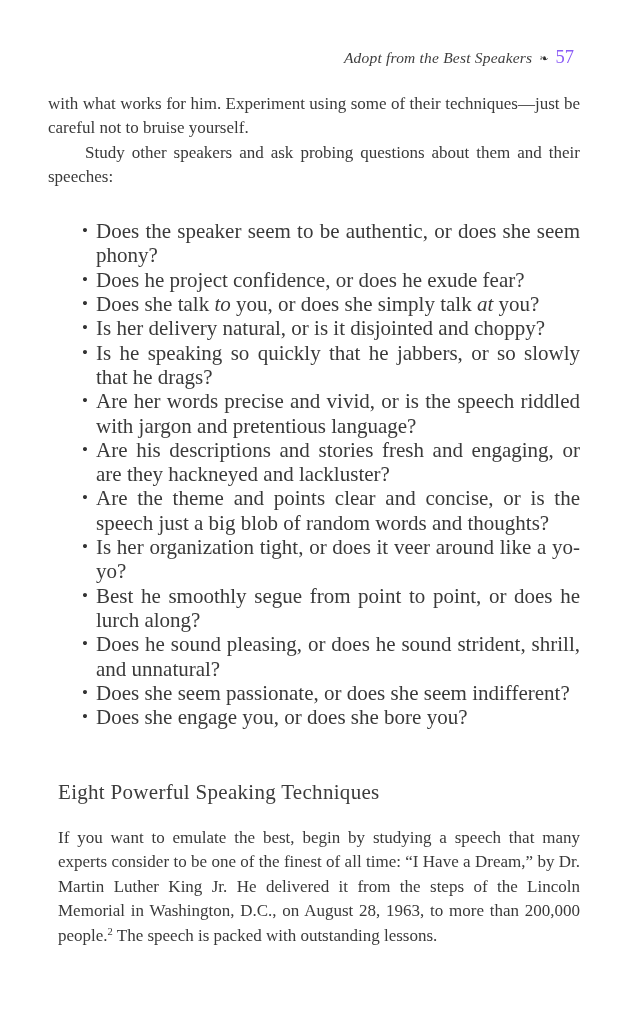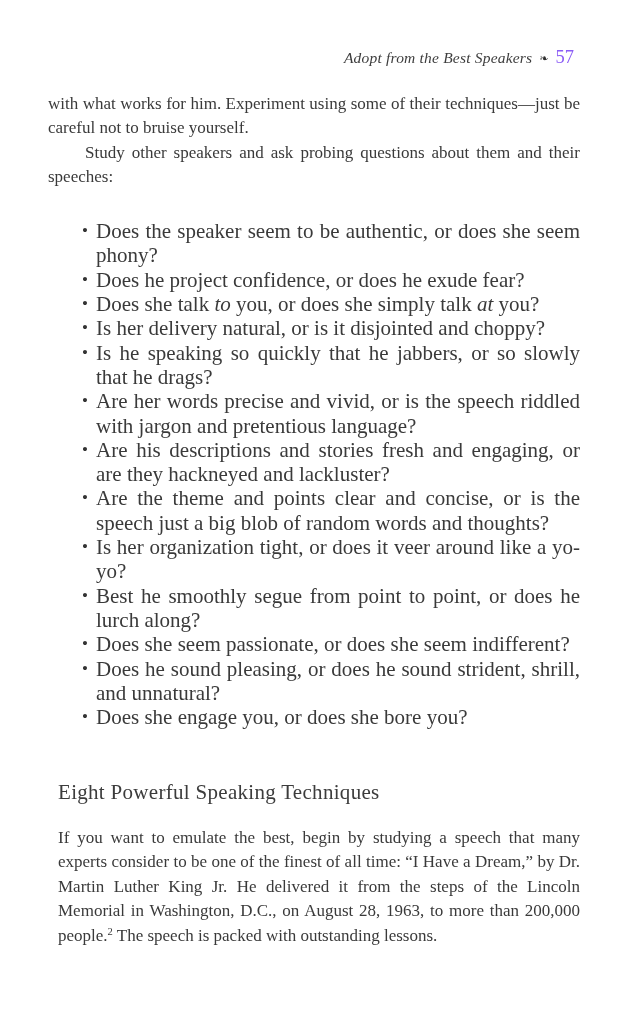--- a/index.html
+++ b/index.html
@@ -131,22 +131,22 @@
         <li>Does the speaker seem to be authentic, or does she seem phony?</li>
         <li>Does he project confidence, or does he exude fear?</li>
         <li>Does she talk <em>to</em> you, or does she simply talk <em>at</em> you?</li>
         <li>Is her delivery natural, or is it disjointed and choppy?</li>
         <li>Is he speaking so quickly that he jabbers, or so slowly that he drags?</li>
         <li>Are her words precise and vivid, or is the speech riddled with jargon and pretentious language?</li>
         <li>Are his descriptions and stories fresh and engaging, or are they hackneyed and lackluster?</li>
         <li>Are the theme and points clear and concise, or is the speech just a big blob of random words and thoughts?</li>
         <li>Is her organization tight, or does it veer around like a yo-yo?</li>
         <li>Best he smoothly segue from point to point, or does he lurch along?</li>
+        <li>Does he sound pleasing, or does he sound strident, shrill, and unnatural?</li>
         <li>Does she seem passionate, or does she seem indifferent?</li>
-        <li>Does he sound pleasing, or does he sound strident, shrill, and unnatural?</li>
         <li>Does she engage you, or does she bore you?</li>
       </ul>
   </div>
 
   <h1 class="section-heading">Eight Powerful Speaking Techniques</h1>
 
   <div class="closing-block">
     <p>If you want to emulate the best, begin by studying a speech that many experts consider to be one of the finest of all time: “I Have a Dream,” by Dr. Martin Luther King Jr. He delivered it from the steps of the Lincoln Memorial in Washington, D.C., on August 28, 1963, to more than 200,000 people.<sup>2</sup> The speech is packed with outstanding lessons.</p>
   </div>
 

